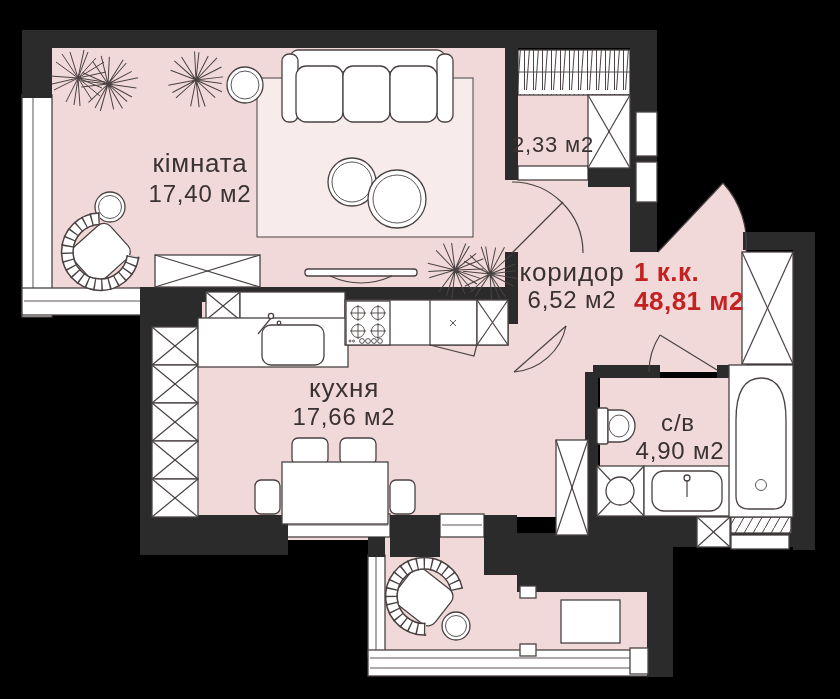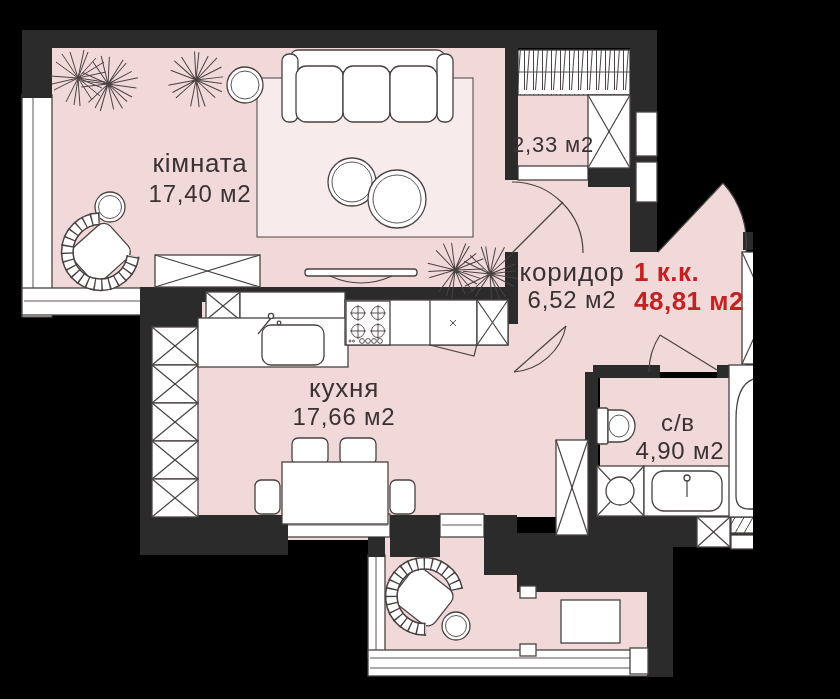--- a/index.html
+++ b/index.html
@@ -1,16 +1,16 @@
 <!DOCTYPE html>
 <html><head>
 <meta charset="utf-8">
 <style>
   html,body{margin:0;padding:0;background:#000;}
-  .stage{position:relative;width:753px;height:699px;background:#000;overflow:hidden;
+  .stage{position:relative;width:840px;height:699px;background:#000;overflow:hidden;
          font-family:"Liberation Sans", sans-serif;}
   svg{display:block}
   .floor{fill:#f1d9d9;}
   .rug{fill:#f8ebeb;stroke:#4a4242;stroke-width:1;}
   .wall{fill:#2b2b2b;}
   .wht{fill:#ffffff;stroke:#4a4242;stroke-width:1.3;}
   .ln{stroke:#4a4242;stroke-width:1.2;fill:none;}
   .lnthin{stroke:#4a4242;stroke-width:0.9;fill:none;}
   text{fill:#3a3232;letter-spacing:0.8px;}
   .lbl{font-size:26px;}

